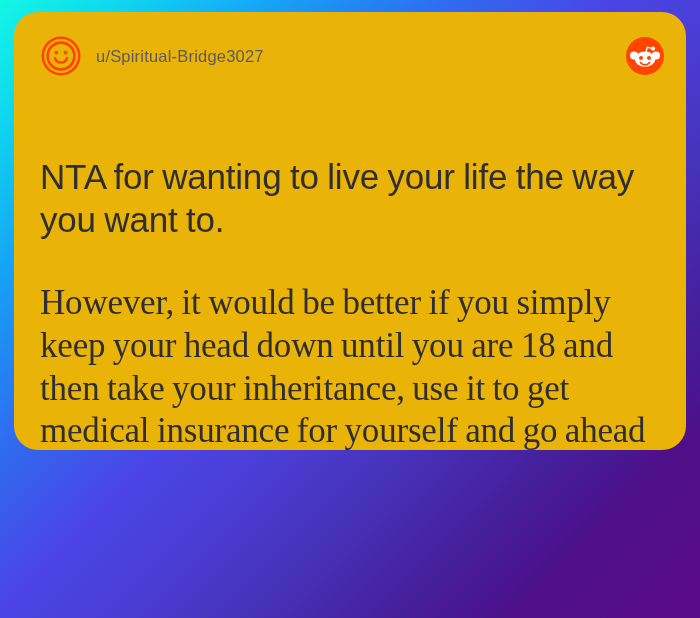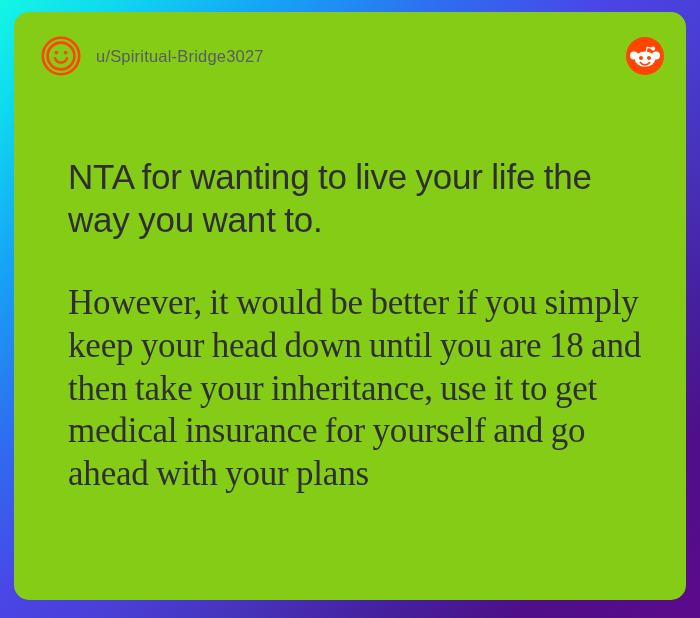--- a/index.html
+++ b/index.html
@@ -33,23 +33,23 @@
         #4e0f88 86%,
         #5c0a8c 100%);
   }
 
   
   #card {
     position: absolute;
     left: 14px;
     top: 12px;
     width: 672px;
-    height: 588px;
-    background: #84cc16;
-    border-radius: 15px;
+    height: 438px;
+    background: #eab308;
+    border-radius: 24px;
     box-sizing: border-box;
     overflow: hidden;
   }
 
   
   .card-header {
     position: absolute;
     left: 0;
     top: 0;
     right: 0;
@@ -86,21 +86,20 @@
     position: absolute;
     left: 26px;
     right: 26px;
     top: 144px;
     color: #2e2e33;
     font-size: 35px;
     line-height: 1.22;
     font-weight: 300;
     letter-spacing: -0.2px;
     word-spacing: -1px;
-    margin-left: 28px;
   }
   .para { margin: 0; }
   .para + .para { margin-top: 41px; font-family: Liberation Serif, serif; }
 </style>
 </head>
 <body>
 
 <div id="backdrop"></div>
 
 <div id="card">

